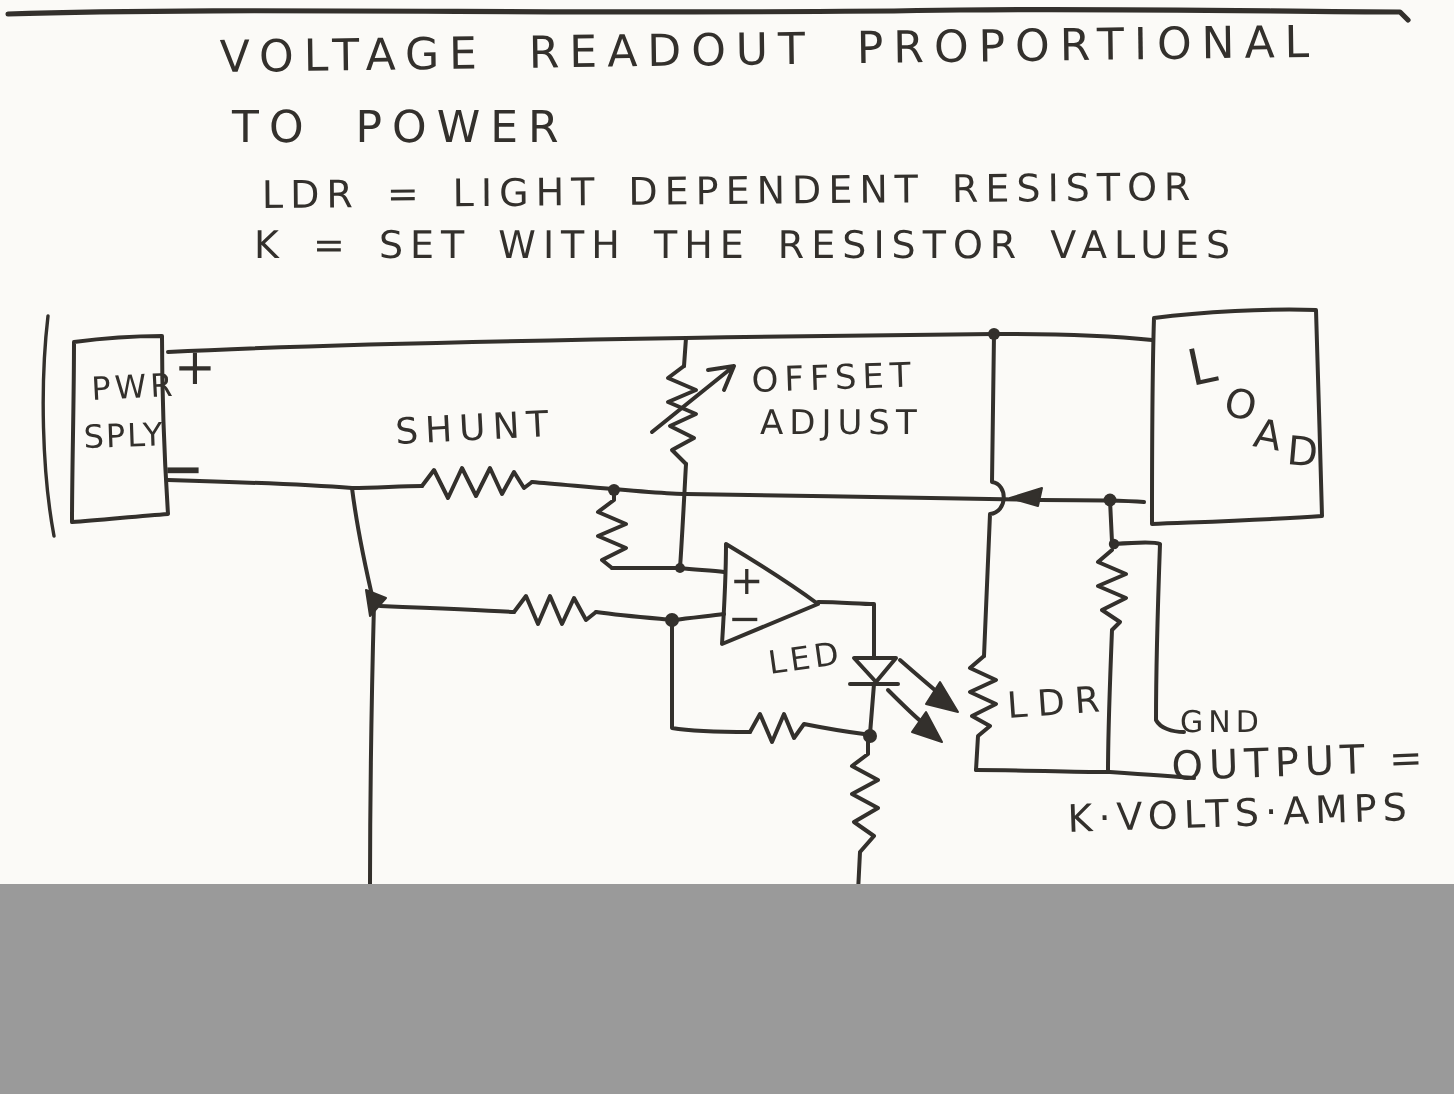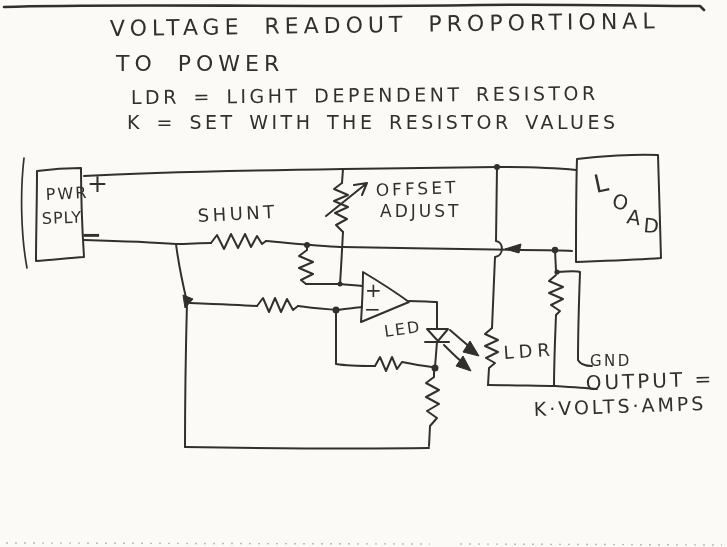--- a/index.html
+++ b/index.html
@@ -1,17 +1,17 @@
 <!DOCTYPE html>
 <html style="--ink: #33302c; --paper: #fbfaf7;"><head>
 <meta charset="utf-8">
 <style>
   html,body { margin:0; padding:0; background:#9a9a9a; }
   .page {
-    position:relative; width:727px; height:547px; margin:0 auto;
+    position:relative; width:727px; height:442px; margin:0 auto;
     background: var(--paper, #fbfaf7); overflow:hidden;
   }
   svg { position:absolute; inset:0; color: var(--ink, #33302c); }
   .hw { font-family:"DejaVu Sans", sans-serif; fill: var(--ink, #33302c); }
   .wire { fill:none; stroke: var(--ink, #33302c); stroke-width:2; stroke-linecap:round; stroke-linejoin:round; }
   .thick { stroke-width:2.6; }
   .thin  { stroke-width:1.7; }
   .dot  { fill: var(--ink, #33302c); stroke:none; }
   .head { fill: var(--ink, #33302c); stroke: var(--ink, #33302c); stroke-width:1; stroke-linejoin:round; }
   .speckle { stroke:#9e9a94; stroke-width:1.4; stroke-dasharray:2 7; opacity:.65; fill:none; }

